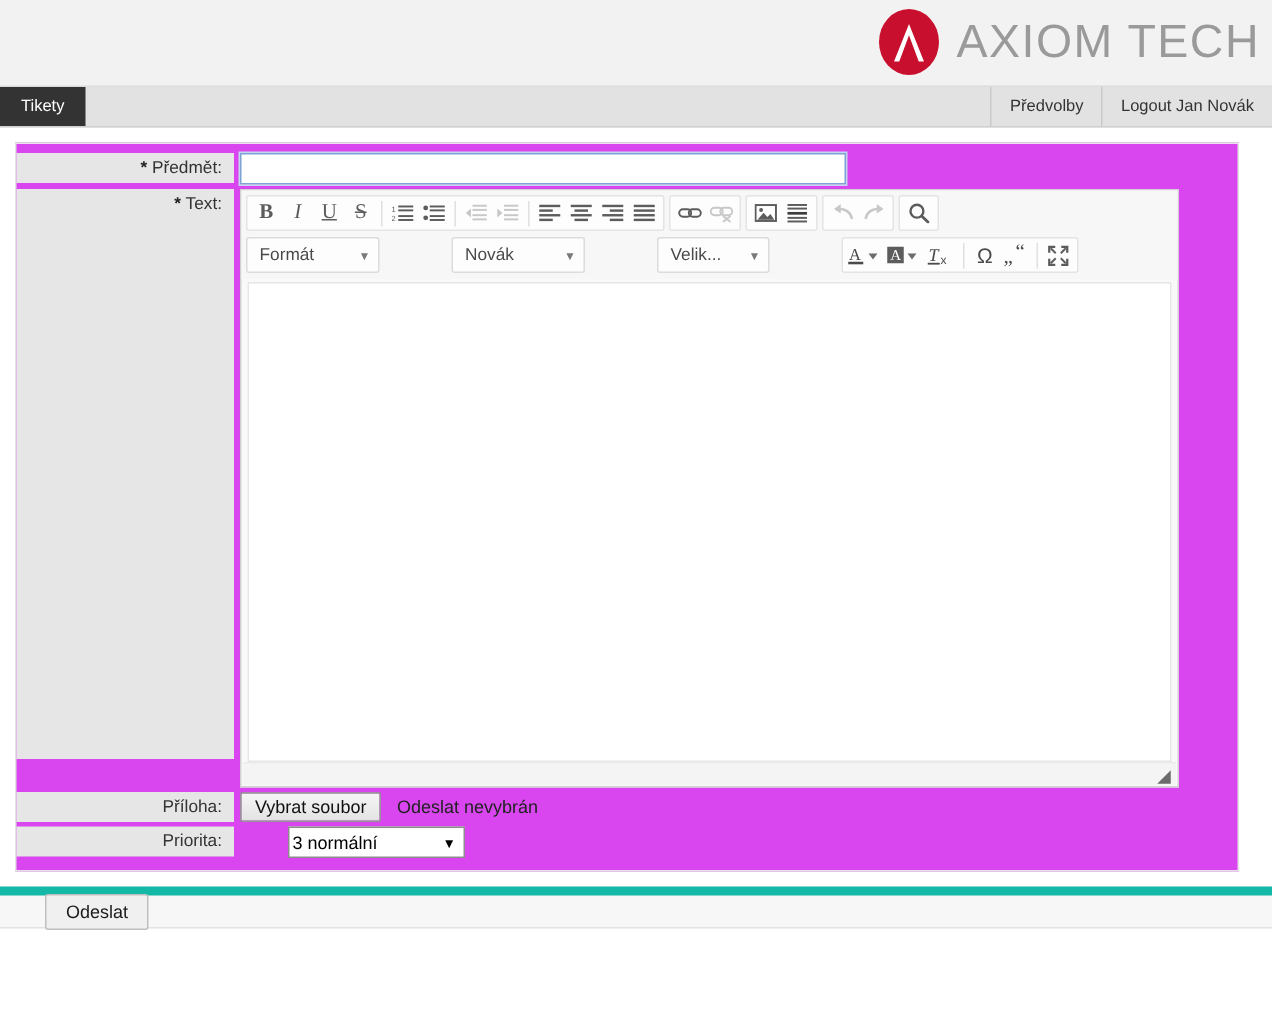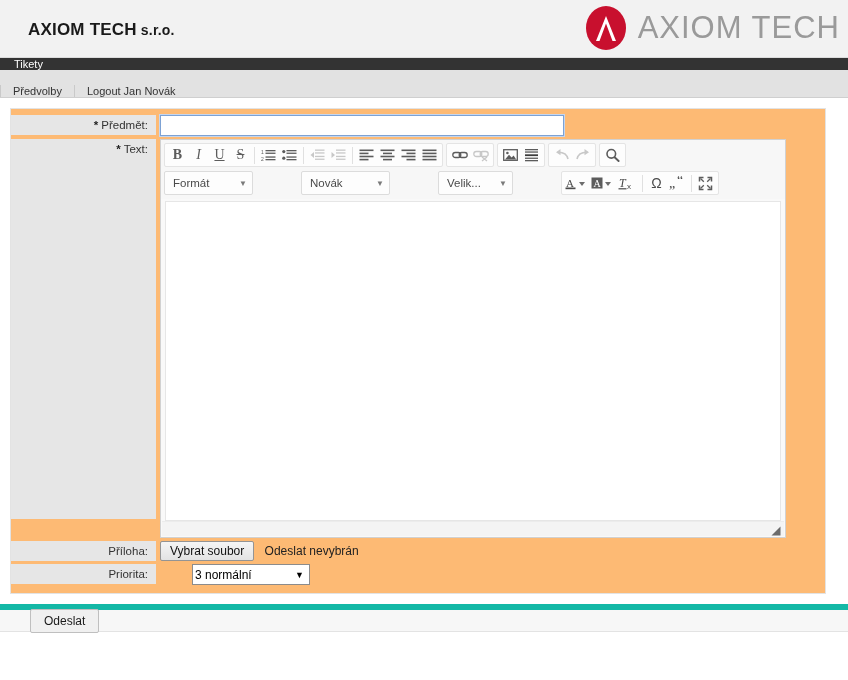--- a/index.html
+++ b/index.html
@@ -52,27 +52,26 @@
   .brand-text {
     font-size: 31px;
     color: #9a9a9a;
     letter-spacing: 1px;
     font-family: "Liberation Sans", sans-serif;
     font-weight: 400;
   }
 
   
   .navbar {
-    height: 40px;
+    height: 27px;
     background: #e2e2e2;
     border-bottom: 1px solid #cfcfcf;
     display: flex;
     align-items: stretch;
     box-sizing: border-box;
-    flex-direction: column;
   }
   .nav-tab {
     background: #333333;
     color: #ffffff;
     font-size: 11px;
     padding: 0 14px;
     display: flex;
     align-items: center;
     cursor: pointer;
   }
@@ -93,21 +92,21 @@
   }
 
   
   .page {
     padding: 0;
     background: #ffffff;
   }
 
   .form-panel {
     margin: 10px 22px 0 10px;
-    background: #fdba74;
+    background: #d946ef;
     border: 1px solid #e3e3e3;
     padding: 6px 0 8px 0;
     box-sizing: border-box;
   }
   .row {
     display: flex;
     align-items: flex-start;
     margin-bottom: 3px;
   }
   .row:last-child { margin-bottom: 0; gap: 32px; }
@@ -291,23 +290,20 @@
     padding: 4px 13px;
     border-radius: 2px;
     cursor: pointer;
     font-family: "Liberation Sans", sans-serif;
   }
 </style>
 </head>
 <body>
 
 <div class="header">
-  <div class="company-name">
-    <span>AXIOM TECH</span><span class="suffix"> s.r.o.</span>
-  </div>
   <div class="brand">
     <div class="brand-mark">
       <svg width="46" height="46" viewBox="0 0 46 46">
         <ellipse cx="23" cy="23" rx="20" ry="22" fill="#c8102e"></ellipse>
         <path d="M23 11 L33 36 L29.5 36 L23 18.5 L16.5 36 L13 36 Z" fill="#ffffff"></path>
         <path d="M23 24 L27 36 L19 36 Z" fill="#c8102e"></path>
       </svg>
     </div>
     <div class="brand-text">AXIOM TECH</div>
   </div>

